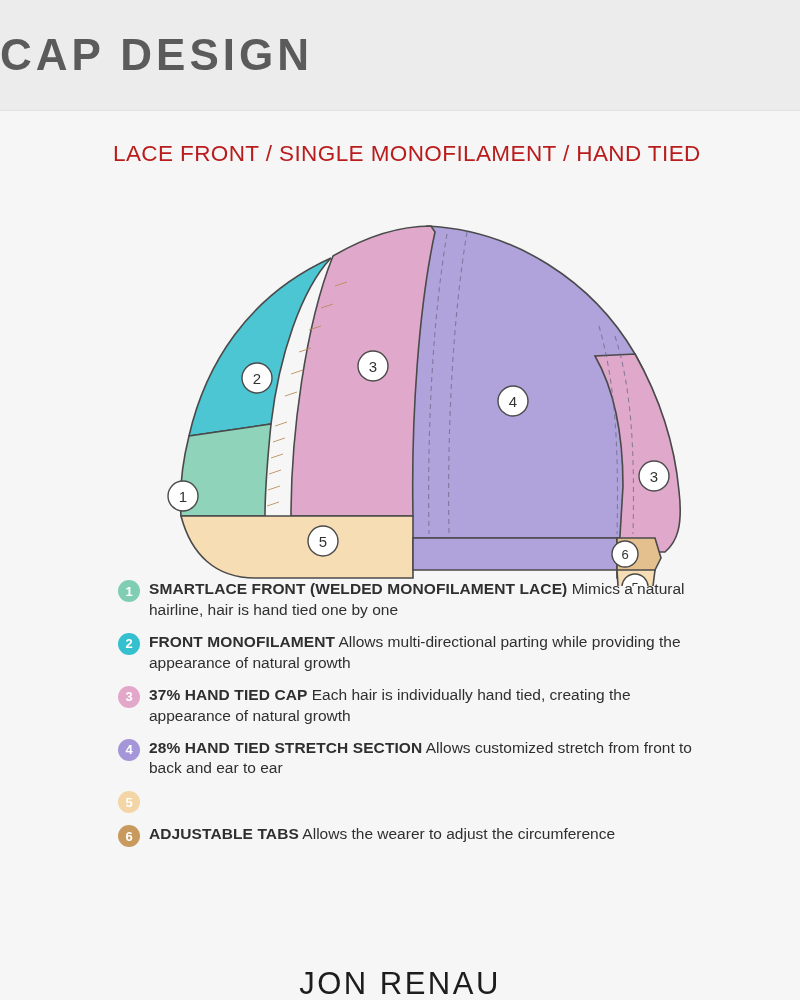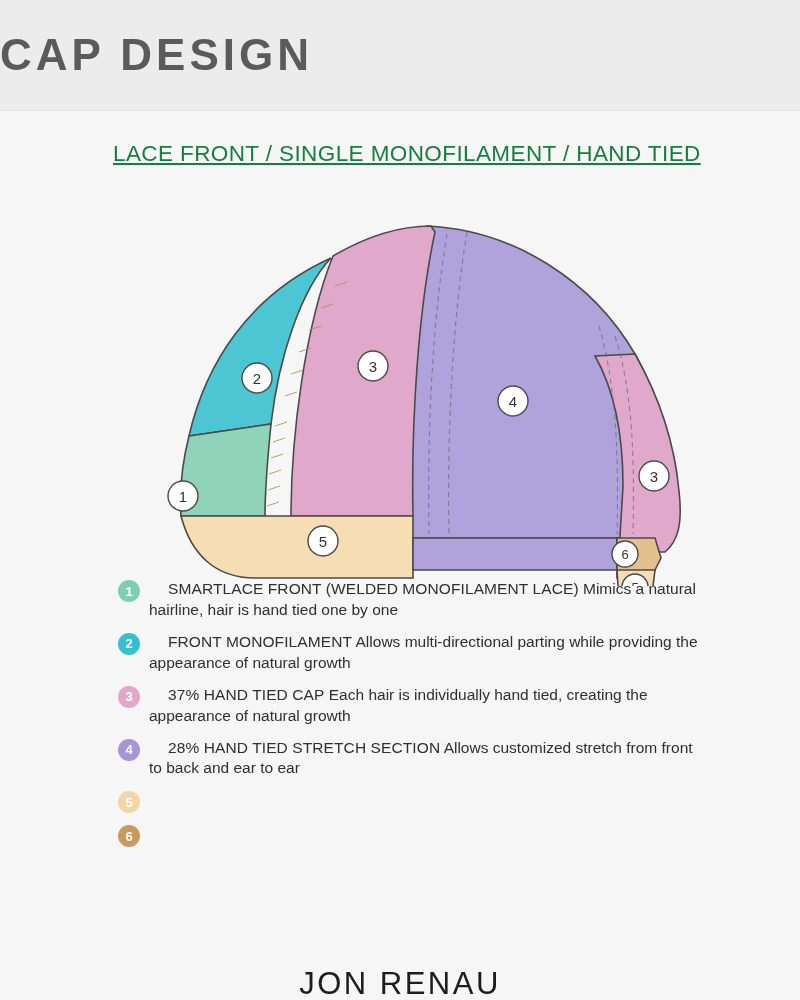--- a/index.html
+++ b/index.html
@@ -39,22 +39,21 @@
     position: relative;
     background: #f6f6f6;
     height: 890px;
   }
   .subtitle {
     position: absolute;
     top: 30px;
     left: 113px;
     font-size: 22.5px;
     letter-spacing: 0.4px;
-    color: #15803d;
-    text-decoration: underline;
+    color: #b91c1c;
   }
   
   .diagram {
     position: absolute;
     top: 75px;
     left: 95px;
     width: 620px;
     height: 390px;
   }
   .diagram svg {
@@ -86,23 +85,22 @@
     margin-right: 9px;
     margin-top: 1px;
   }
   .legend-text {
     font-size: 15.5px;
     line-height: 1.35;
     color: #2f2f2f;
     max-width: 560px;
   }
   .legend-text b {
-    font-weight: normal;
+    font-weight: bold;
     letter-spacing: 0.1px;
-    margin-left: 19px;
   }
   
   .brand {
     position: absolute;
     left: 0;
     right: 0;
     top: 855px;
     text-align: center;
   }
   .brand-top {
@@ -241,20 +239,24 @@
           <span>Allows customized stretch from front to back and ear to ear</span>
         </div>
       </div>
 
       <div class="legend-row">
         <div class="badge" style="background:#f3d5a6">5</div>
       </div>
 
       <div class="legend-row">
         <div class="badge" style="background:#c99a5e">6</div>
+        <div class="legend-text">
+          <b>ADJUSTABLE TABS</b> 
+          <span>Allows the wearer to adjust the circumference</span>
+        </div>
       </div>
 
     </div>
 
     <div class="brand">
       <div class="brand-top">JON RENAU</div>
 
     </div>
 
   </div>

